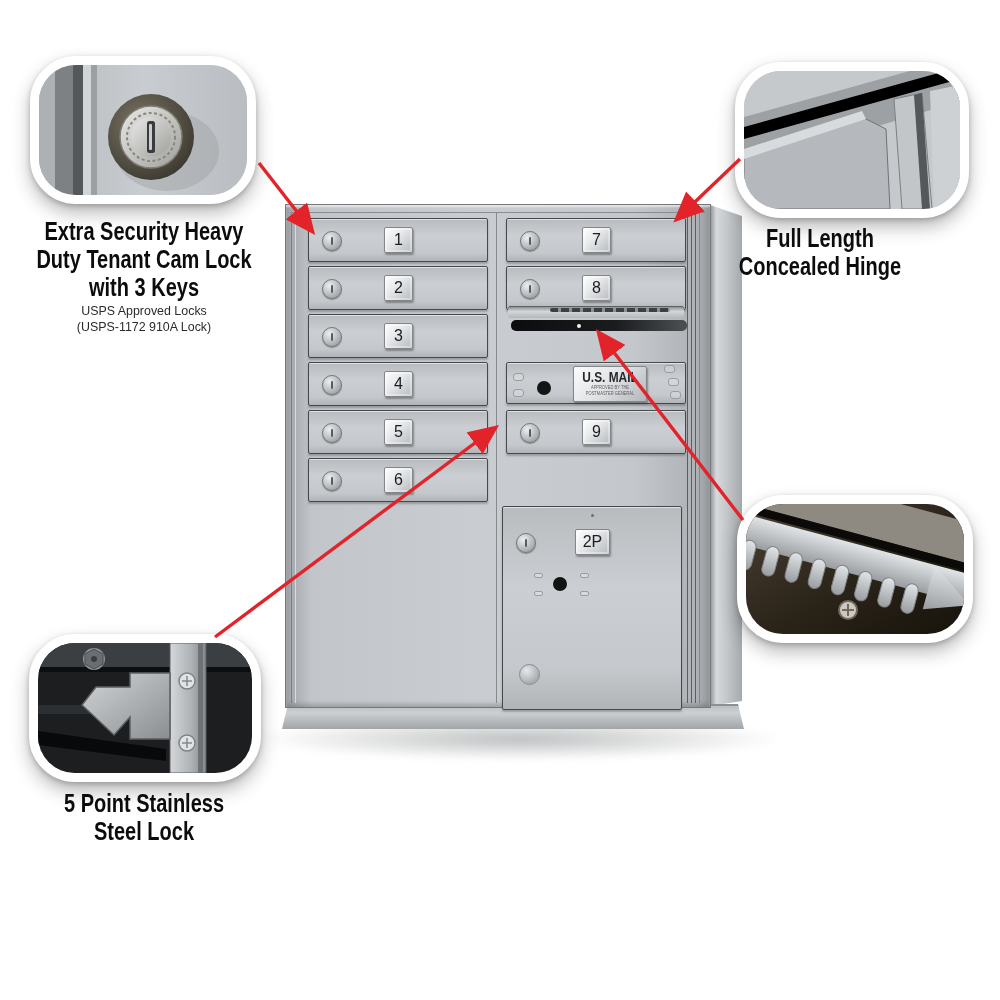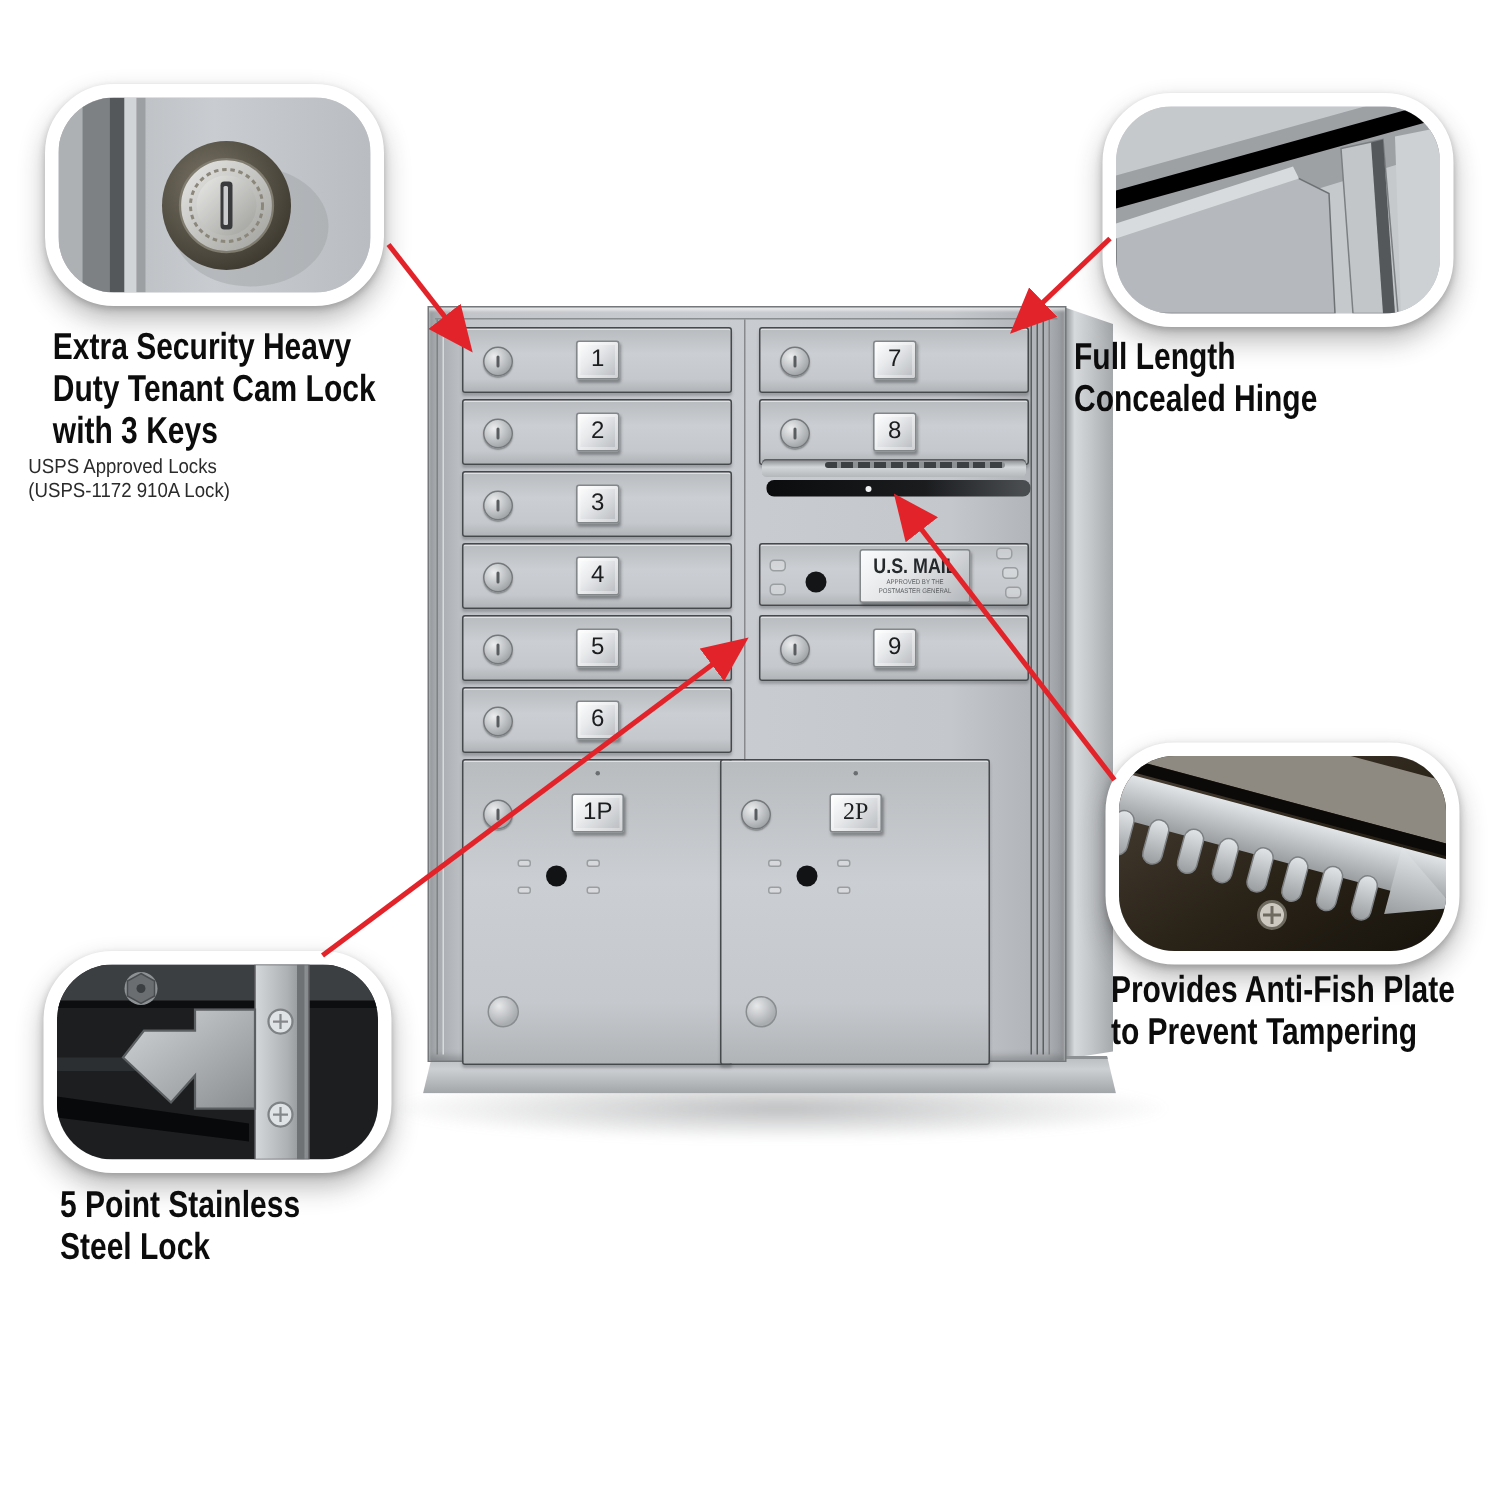--- a/index.html
+++ b/index.html
@@ -6,21 +6,21 @@
   #stage{position:relative;width:1000px;height:1000px;background:#ffffff;overflow:hidden;
          font-family:"Liberation Sans",sans-serif;}
 
   
   .inset{position:absolute;border:9px solid #ffffff;border-radius:46px;
          box-shadow:0 9px 18px rgba(40,40,40,.32), 0 2px 5px rgba(40,40,40,.25);
          overflow:hidden;background:#c6c9cc;}
   .inset svg{display:block;width:100%;height:100%;}
 
   
-  .caption{position:absolute;}
+  .caption{position:absolute;text-align:center;}
   .co-line{font-weight:700;font-size:25px;line-height:28px;color:#0c0c0c;
            transform:scaleX(.8);transform-origin:50% 50%;white-space:nowrap;}
   .co-sub{font-size:13.5px;line-height:16px;color:#2b2b2b;
           transform:scaleX(.92);transform-origin:50% 50%;white-space:nowrap;}
 
   
   .cab-front{position:absolute;left:285px;top:204px;width:424px;height:502px;
      background:linear-gradient(90deg,#9fa2a6 0%,#c2c5c9 6%,#c9ccd0 45%,#c4c7cb 82%,#aeb1b5 97%,#94979b 100%);
      border:1px solid #75787b;
      box-shadow:inset 0 2px 2px rgba(255,255,255,.6), inset 0 -3px 4px rgba(80,83,86,.35);}
@@ -169,34 +169,21 @@
     </span>
   </div>
 
   <div class="door" style="left:506px;top:410px;">
     <span class="lock">
         <span class="keyslot"></span>
       </span>
     <span class="plate">9</span>
   </div>
 
-  <div class="door parcel" style="left:308px;top:506px;">
-    <span class="rivet"></span>
-    <span class="lock">
-        <span class="keyslot"></span>
-      </span>
-    <span class="plate">1P</span>
-    <span class="p-hole" style="left:55px;"></span>
-    <span class="p-mark" style="left:36px;top:66px;"></span>
-    <span class="p-mark" style="left:36px;top:84px;"></span>
-    <span class="p-mark" style="left:82px;top:66px;"></span>
-    <span class="p-mark" style="left:82px;top:84px;"></span>
-    <span class="p-btn"></span>
-  </div>
-  <div class="door parcel" style="left:480px;top:506px;font-family:Liberation Serif, serif;">
+  <div class="door parcel" style="left:502px;top:506px;">
     <span class="rivet"></span>
     <span class="lock">
         <span class="keyslot"></span>
       </span>
     <span class="plate">2P</span>
     <span class="p-hole" style="left:50px;"></span>
     <span class="p-mark" style="left:31px;top:66px;"></span>
     <span class="p-mark" style="left:31px;top:84px;"></span>
     <span class="p-mark" style="left:77px;top:66px;"></span>
     <span class="p-mark" style="left:77px;top:84px;"></span>
@@ -324,24 +311,20 @@
     <div class="co-line">with 3 Keys</div>
     <div class="co-sub" style="margin-top:2px;">USPS Approved Locks</div>
     <div class="co-sub">(USPS-1172 910A Lock)</div>
   </div>
 
   <div class="caption" style="left:690px;top:224px;width:260px;">
     <div class="co-line">Full Length</div>
     <div class="co-line">Concealed Hinge</div>
   </div>
 
-  <div class="caption" style="left:712px;top:646px;width:286px;">
-    <div class="co-line">Provides Anti-Fish Plate</div>
-    <div class="co-line">to Prevent Tampering</div>
-  </div>
 
   <div class="caption" style="left:14px;top:789px;width:260px;">
     <div class="co-line">5 Point Stainless</div>
     <div class="co-line">Steel Lock</div>
   </div>
 
   <svg id="arrows" width="1000" height="1000">
     <defs>
       <marker id="ah" markerWidth="9" markerHeight="8" refX="7.5" refY="4" orient="auto">
         <path d="M0,0 L9,4 L0,8 z" fill="#e2242a"></path>

